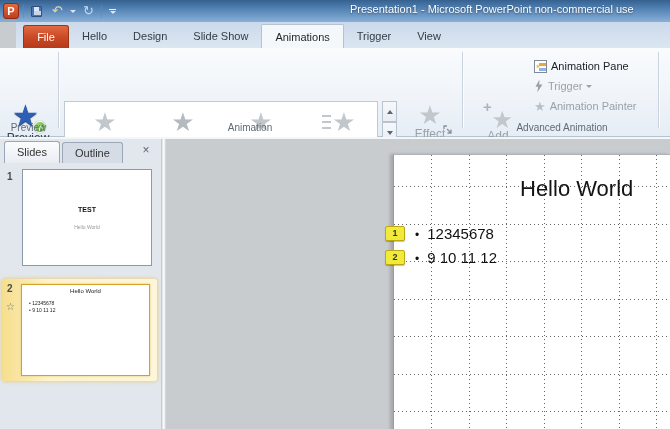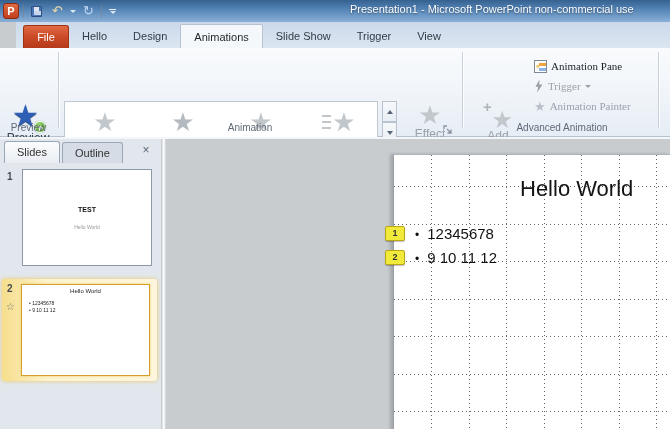--- a/index.html
+++ b/index.html
@@ -80,21 +80,21 @@
   
   .effect-btn { left:402px; top:53px; width:56px; }
   .add-btn { left:466px; top:53px; width:64px; }
   .add-icon-wrap { position:relative; width:30px; height:30px; }
   .add-icon-wrap .star { position:absolute; right:0; bottom:-2px; font-size:24px; line-height:26px; }
   .plus-glyph { position:absolute; left:0; top:-3px; font-size:15px; font-weight:bold; color:#AEB4BA; }
   .label-row { display:flex; align-items:center; gap:2px; }
 
   
   .adv-row { position:absolute; left:534px; height:18px; display:flex; align-items:center; gap:4px; }
-  .adv-row .txt { font-size:11px; white-space:nowrap;font-family:Liberation Serif, serif; }
+  .adv-row .txt { font-size:11px; white-space:nowrap; }
   .pane-icon { position:relative; width:13px; height:13px; background:#fff; border:1px solid #7F8A96; }
   .pane-icon .b1 { position:absolute; left:4px; top:2px; width:7px; height:3px; background:#F2A33C; }
   .pane-icon .b2 { position:absolute; left:4px; top:7px; width:7px; height:3px; background:#8FB4E3; }
   .pane-icon .st { position:absolute; left:0px; top:2px; font-size:7px; line-height:7px; color:#E8B33C; }
   .bolt { width:10px; height:13px; background:#9AA1A8;
     clip-path:polygon(55% 0,15% 55%,42% 55%,32% 100%,85% 38%,52% 38%); }
   .painter-star { font-size:13px; line-height:13px; color:#B8BEC5; }
   .launcher { position:absolute; left:443px; bottom:3px; width:11px; height:11px; }
 
   
@@ -163,22 +163,22 @@
         <span class="dd-arrow"></span>
       </div>
     </div>
     <div class="win-title">Presentation1  -  Microsoft PowerPoint non-commercial use</div>
   </div>
 
   <div class="tabrow">
     <div class="file-tab">File</div>
     <div class="rtab">Hello</div>
     <div class="rtab">Design</div>
+    <div class="rtab">Slide Show</div>
     <div class="rtab selected">Animations</div>
-    <div class="rtab">Slide Show</div>
     <div class="rtab">Trigger</div>
     <div class="rtab">View</div>
   </div>
 
   <div class="ribbon">
 
     <div class="big-btn preview-btn">
       <div class="preview-star-wrap">
         <span class="preview-star">★</span>
         <span class="play-badge"></span>

